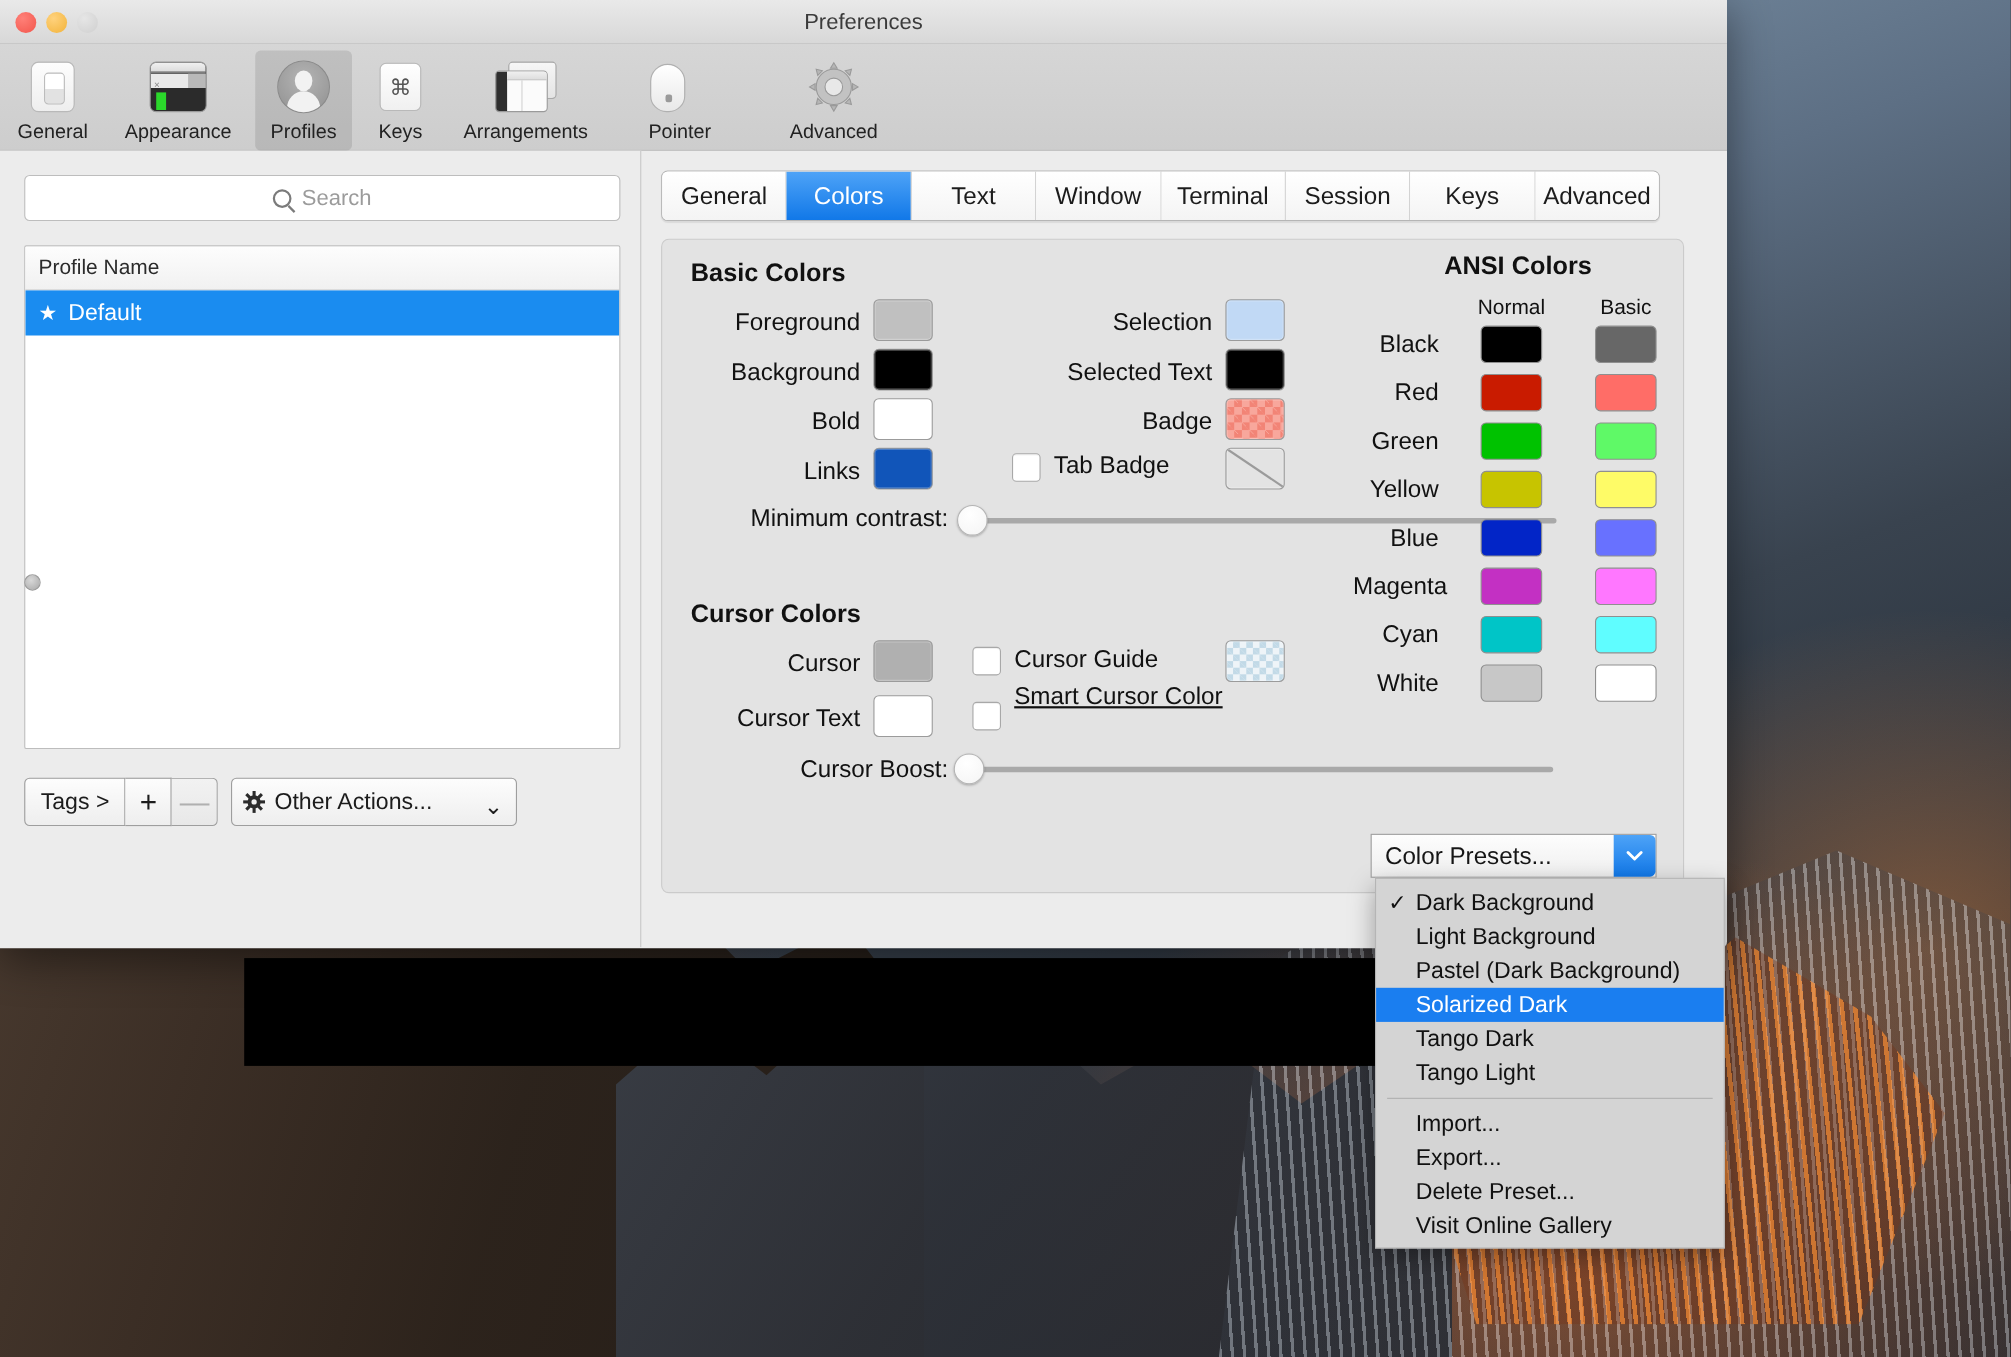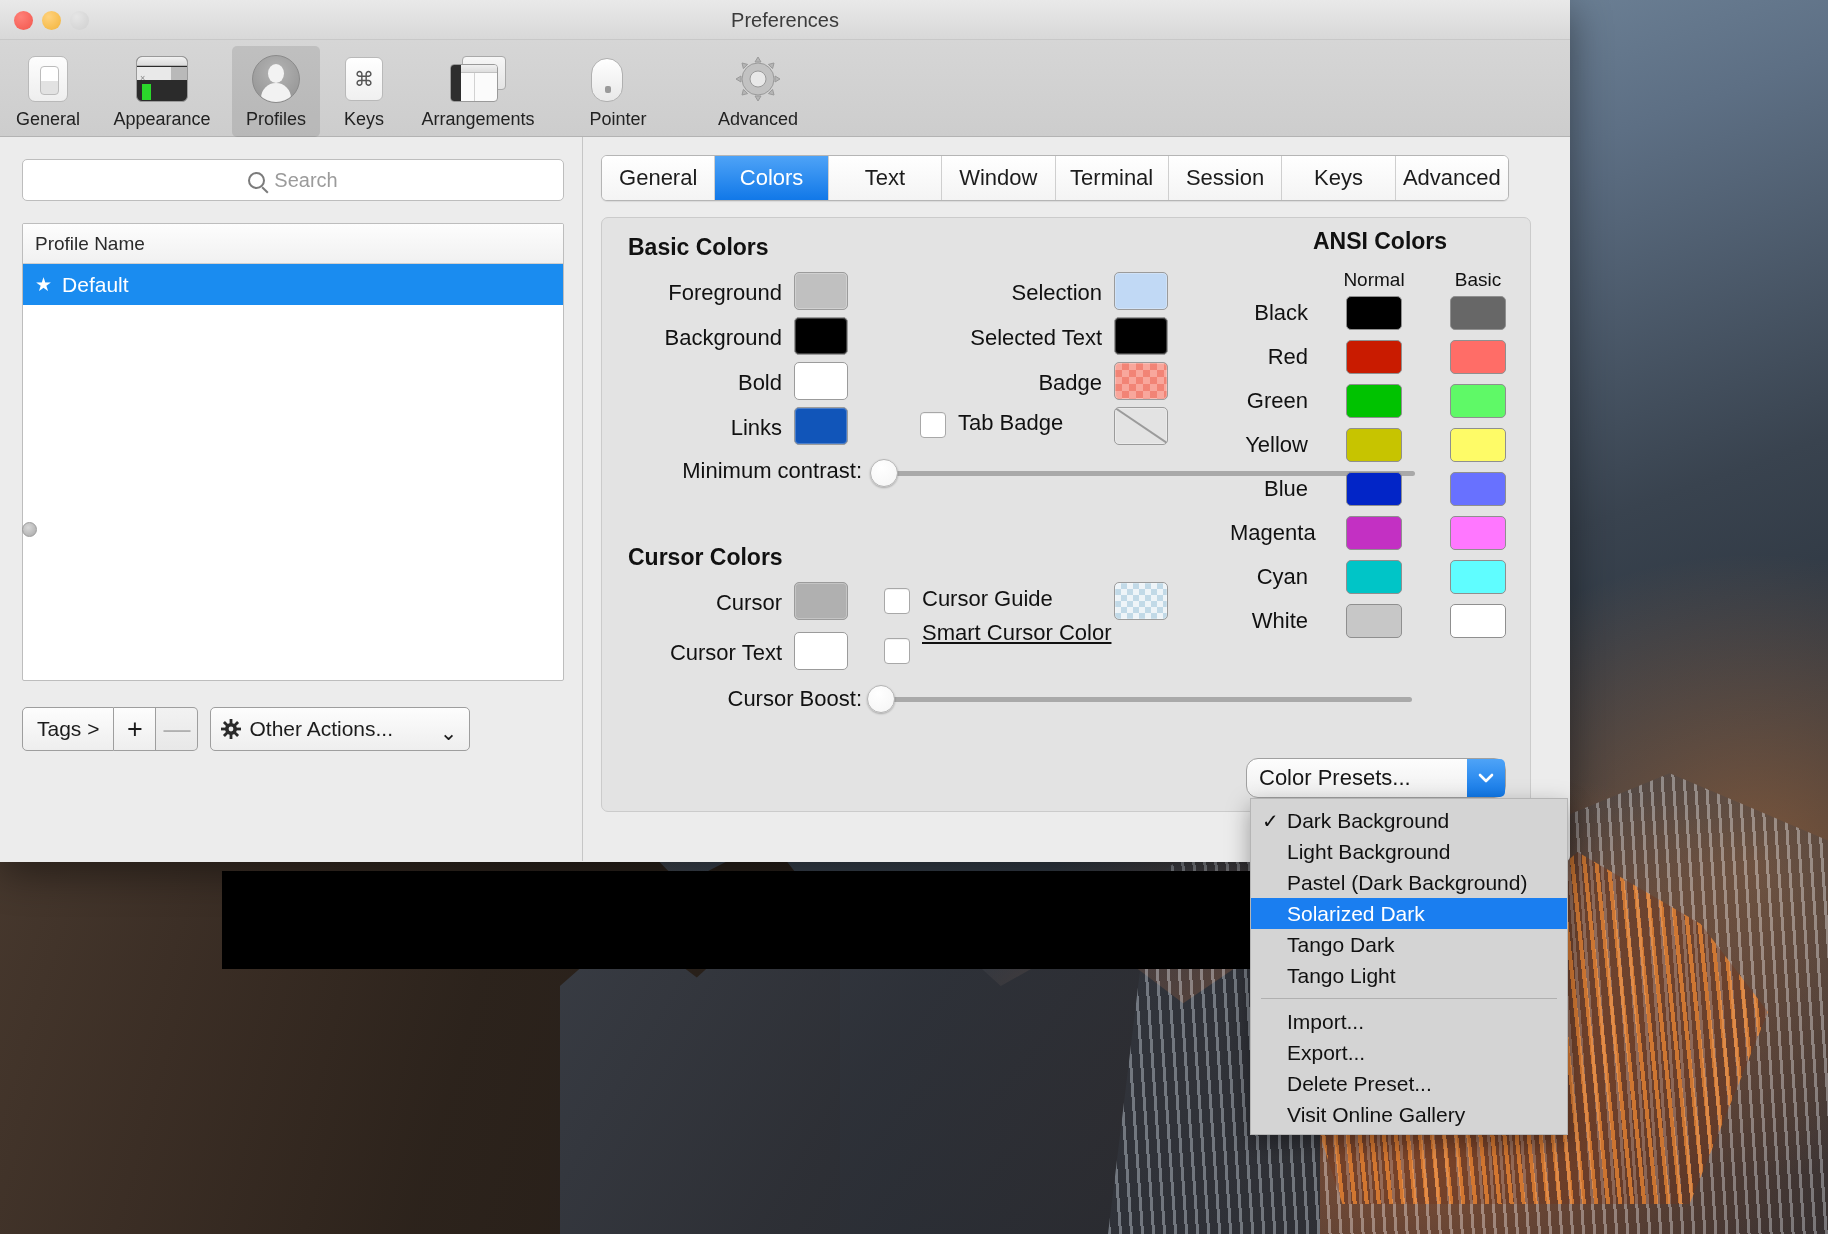--- a/index.html
+++ b/index.html
@@ -235,21 +235,21 @@
   #ansi .head { text-align:center; font-size:23px; font-weight:bold; color:#111; margin-top:10px; }
   #ansi .colhdr { display:flex; margin-top:14px; padding-left:92px;align-items:flex-end; }
   #ansi .colhdr span { width:104px; text-align:center; font-size:19px; color:#111; }
   .ansirow { display:flex; align-items:center; height:44px; }
   .ansirow .nm { width:92px; text-align:right; padding-right:14px; font-size:22px; color:#111; }
   .ansirow .sw { width:104px; display:flex; justify-content:center; }
   .ansisw { width:56px; height:34px; border-radius:5px; border:1px solid #8f8f8f; }
 
   
   #presets-wrap { position:absolute; left:1246px; top:758px; z-index: 30; }
-  #presets-btn { width:260px; height:40px; border:1px solid #a0a0a0; border-radius:12px;
+  #presets-btn { width:260px; height:40px; border:1px solid #a0a0a0; border-radius:0;
     background:linear-gradient(#fdfdfd,#efefef); display:flex; align-items:center;
     padding-left:12px; font-size:22px; color:#161616; position:relative; }
   #presets-btn .arrowbox { position:absolute; right:0; top:0; width:38px; height:100%;
     background:linear-gradient(#4ea3f7,#1178e8); border-radius:0 5px 5px 0;
     display:flex; align-items:center; justify-content:center; }
   #menu { position:absolute; left:4px; top:40px; width:318px;
     background:#d4d4d4; border:1px solid #b5b5b5;
     box-shadow:0 8px 22px rgba(0,0,0,0.35); padding:6px 0 4px; }
   #menu .mi { height:31px; display:flex; align-items:center; font-size:21px; color:#111;
     padding-left:36px; position:relative; white-space:nowrap; }

